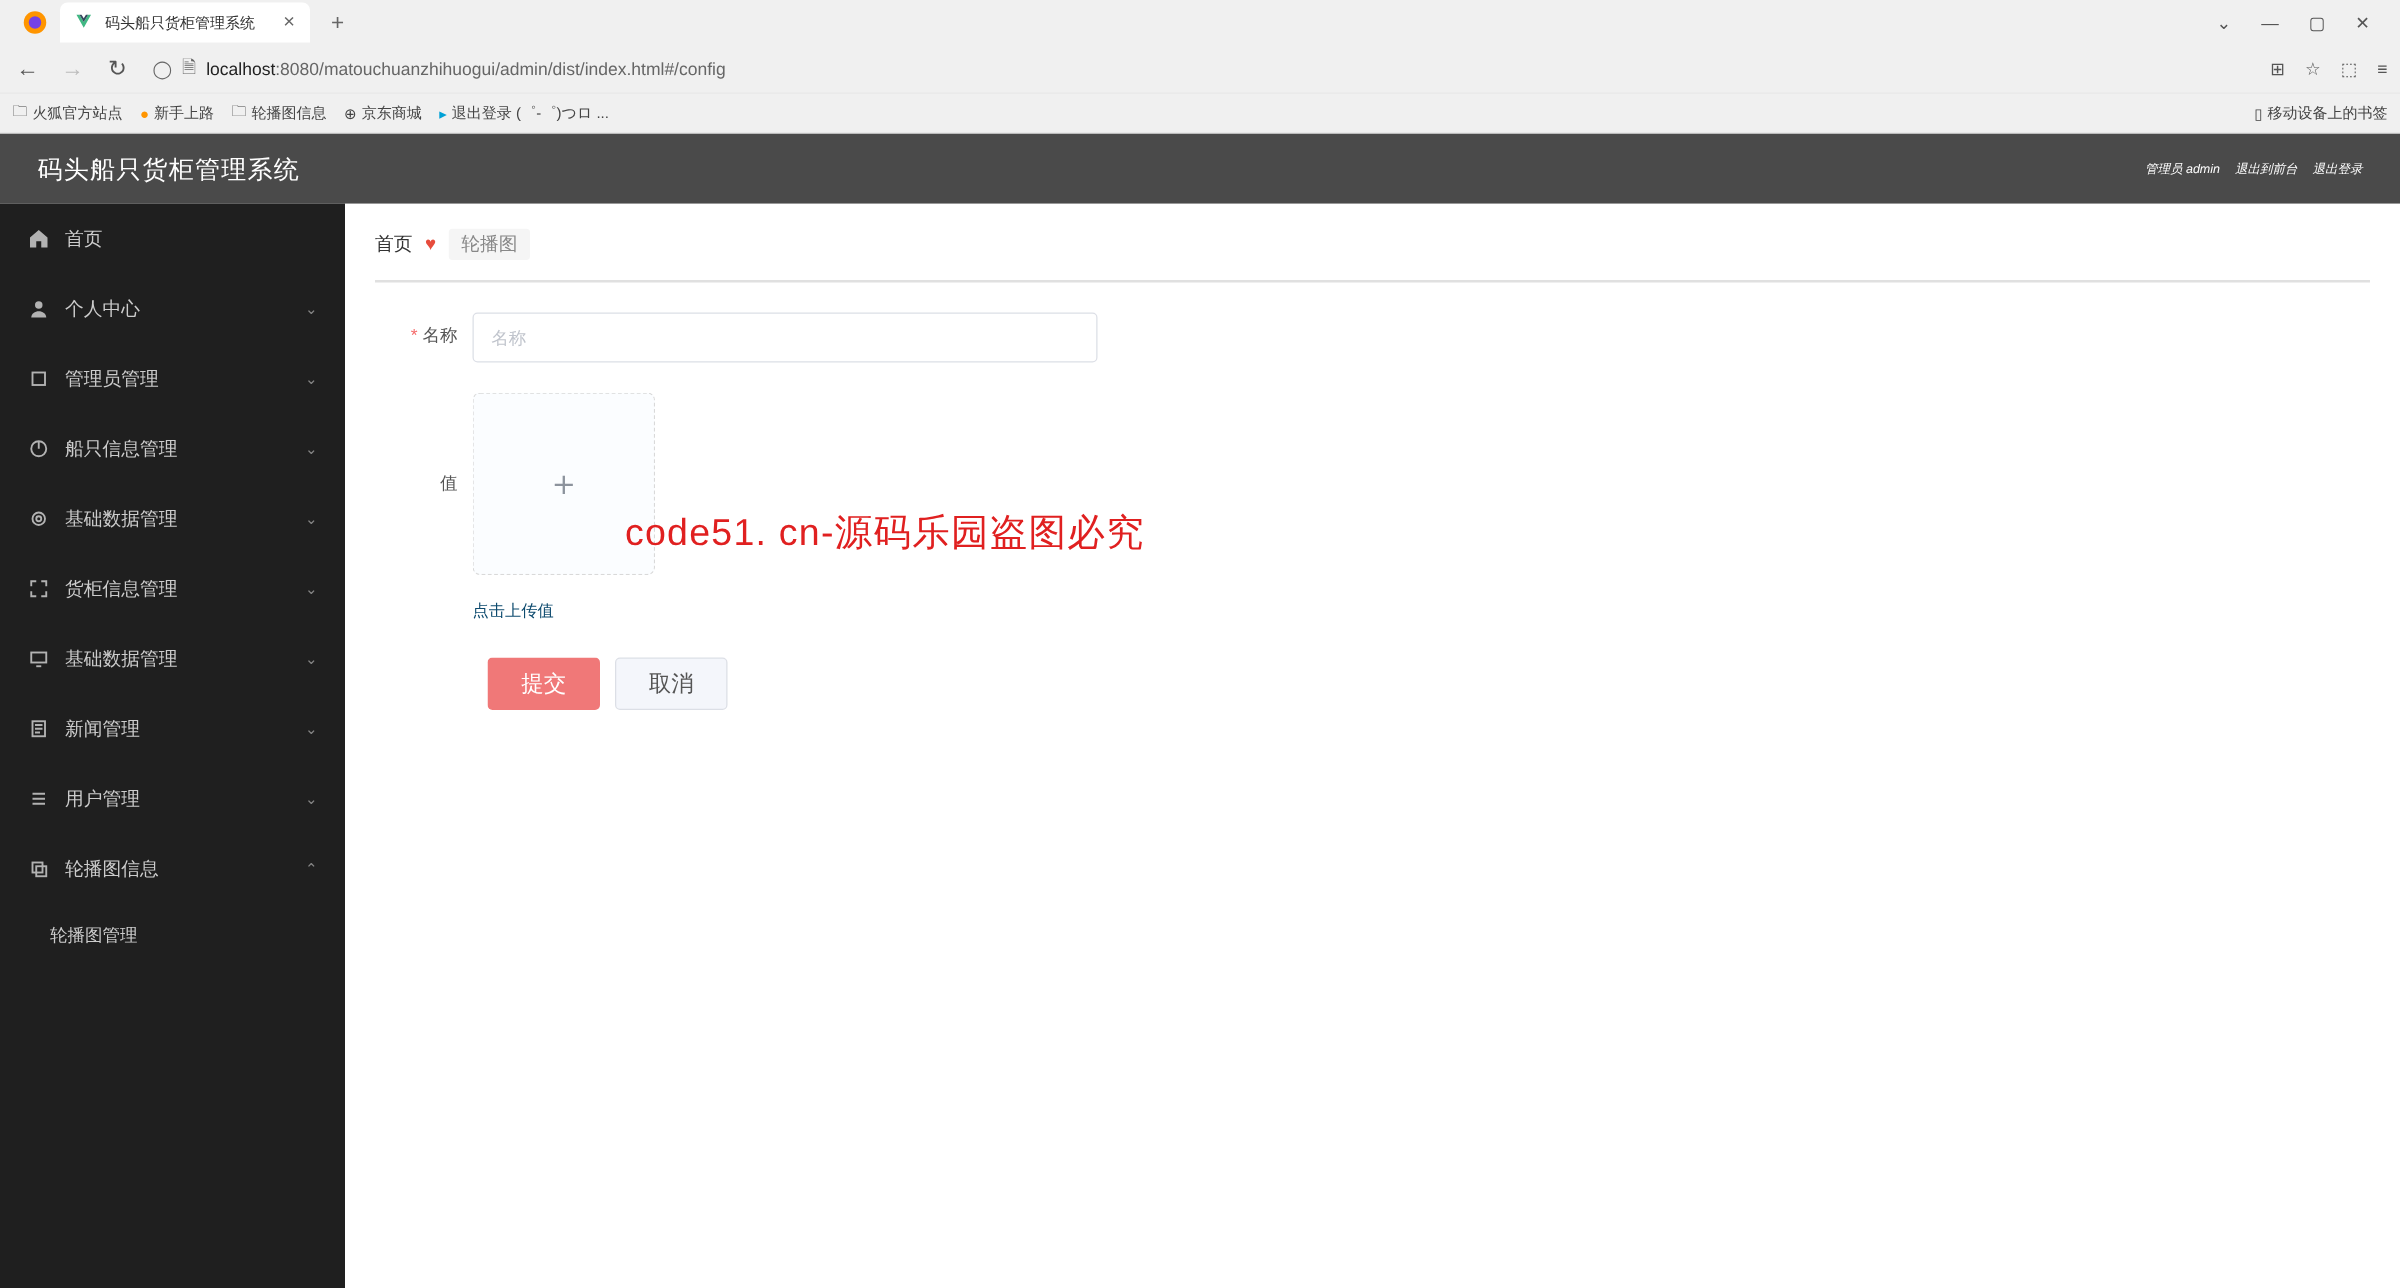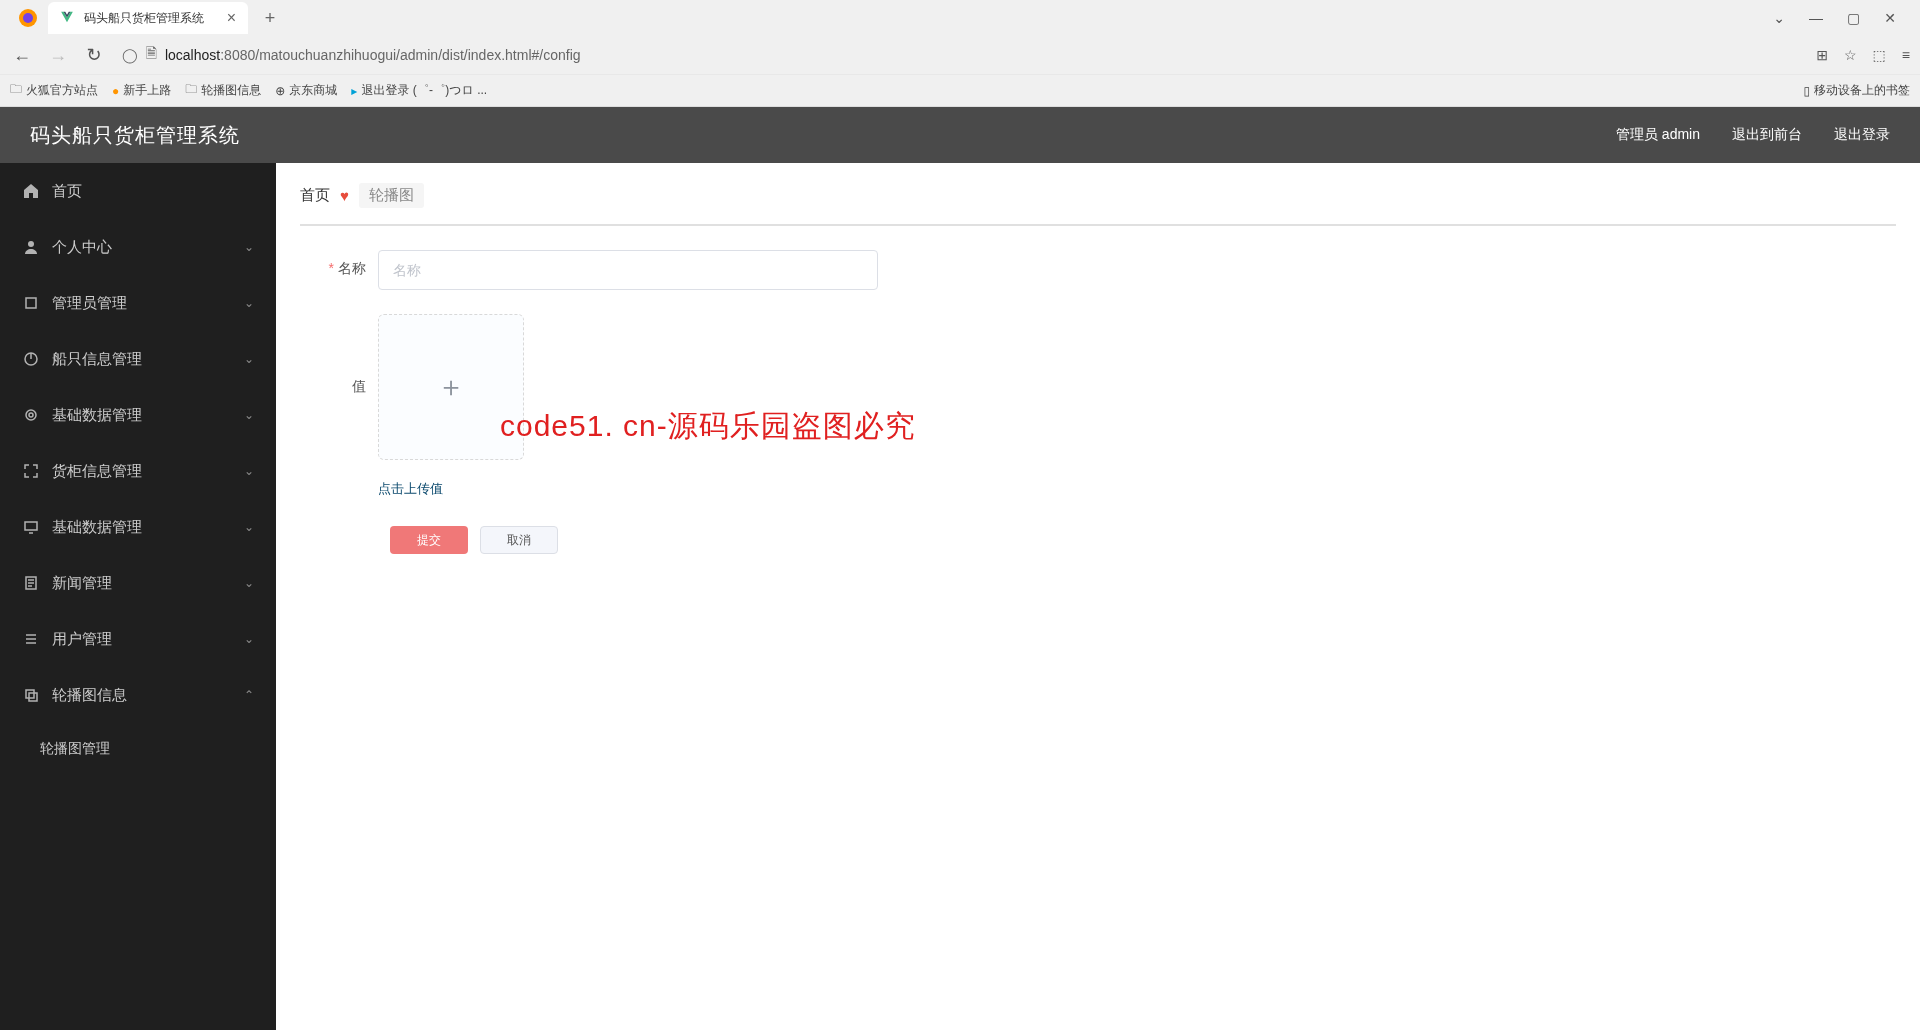--- a/index.html
+++ b/index.html
@@ -26,21 +26,21 @@
 .url-text .host { color: #222; }
 .addr-right { display: flex; gap: 16px; align-items: center; color: #555; }
 
 .bookmark-bar { display: flex; align-items: center; height: 32px; padding: 0 10px; gap: 14px; font-size: 12px; color: #444; border-top: 1px solid #e8e8e8; }
 .bm-item { display: flex; align-items: center; gap: 4px; cursor: pointer; }
 .bm-right { margin-left: auto; display: flex; align-items: center; gap: 4px; }
 
 
 .app-header { background: #4a4a4a; color: #fff; height: 56px; display: flex; align-items: center; padding: 0 30px; }
 .app-title { font-size: 20px; font-weight: 500; letter-spacing: 1px; }
-.header-right { margin-left: auto; display: flex; gap: 32px; font-size: 14px; }
+.header-right { margin-left: auto; display: flex; gap: 12px; font-size: 10px; font-style: italic; }
 .header-right span { cursor: pointer; }
 
 
 .app-body { display: flex; height: calc(100vh - 162px); }
 
 
 .sidebar { width: 276px; background: #1f1f1f; color: #ccc; overflow-y: auto; flex-shrink: 0; }
 .menu-item { display: flex; align-items: center; height: 56px; padding: 0 22px; cursor: pointer; gap: 12px; position: relative; }
 .menu-icon { width: 18px; height: 18px; display: flex; align-items: center; justify-content: center; opacity: 0.85; }
 .menu-label { flex: 1; font-size: 15px; }
@@ -59,21 +59,21 @@
 .form-label { width: 58px; text-align: right; padding-right: 12px; padding-top: 10px; font-size: 14px; color: #555; }
 .form-label .req { color: #f56c6c; margin-right: 4px; }
 .form-input { width: 500px; height: 40px; border: 1px solid #dcdfe6; border-radius: 4px; padding: 0 14px; font-size: 14px; color: #333; }
 .form-input::placeholder { color: #c0c4cc; }
 
 .upload-box { width: 146px; height: 146px; border: 1px dashed #d9d9d9; border-radius: 6px; display: flex; align-items: center; justify-content: center; cursor: pointer; background: #fbfdff; }
 .upload-plus { font-size: 28px; color: #8c939d; font-weight: 300; }
 .upload-hint { font-size: 13px; color: #0c4a6e; margin-top: 20px; }
 
 .form-actions { margin-left: 70px; margin-top: 28px; display: flex; gap: 12px; }
-.btn { height: 28px; padding: 0 26px; border-radius: 4px; font-size: 12px; cursor: pointer; border: 1px solid transparent; }
+.btn { height: 42px; padding: 0 26px; border-radius: 4px; font-size: 18px; cursor: pointer; border: 1px solid transparent; }
 .btn-primary { background: #f07878; color: #fff; }
 .btn-default { background: #f4f6fb; color: #555; border-color: #dcdfe6; }
 .wm-center { position: absolute; color: #e02020; font-size: 30px; font-weight: 500; left: 500px; top: 406px; pointer-events: none; letter-spacing: 1px; }
 
 svg { display: block; }
 </style>
 </head>
 <body>
 
 <div class="browser-chrome">

